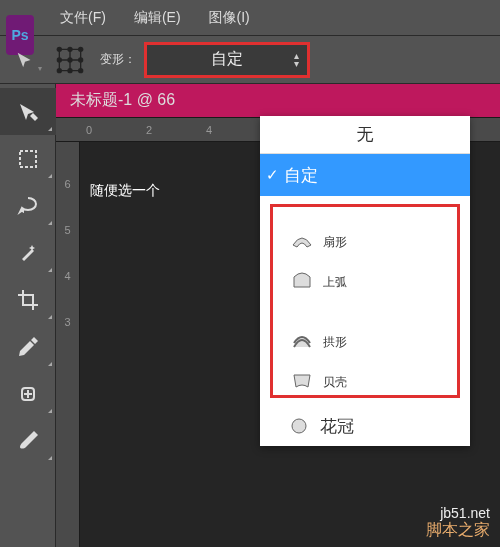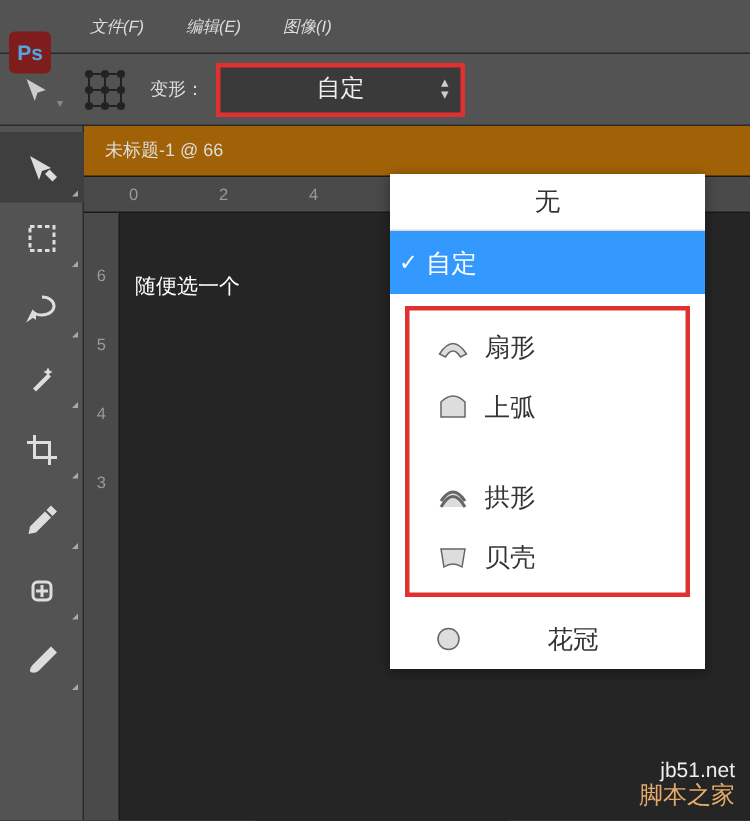--- a/index.html
+++ b/index.html
@@ -1,57 +1,57 @@
 <!DOCTYPE html>
 <html><head>
   <meta charset="utf-8">
   <style>
     * { margin: 0; padding: 0; box-sizing: border-box; }
     body { width: 500px; height: 547px; background: #535353; font-family: "Microsoft YaHei", sans-serif; overflow: hidden; position: relative; }
     
     .menubar { height: 36px; background: #535353; display: flex; align-items: center; padding-left: 6px; border-bottom: 1px solid #2a2a2a; }
-    .ps-logo { width: 28px; height: 28px; background: #7f1d1d; border-radius: 4px; display: flex; align-items: center; justify-content: center; color: #4fa8e0; font-weight: bold; font-size: 14px; margin-right: 12px; margin-top: 35px; }
-    .menu-item { color: #ddd; font-size: 11px; padding: 0 14px; cursor: pointer; font-style: italic; }
+    .ps-logo { width: 28px; height: 40px; background: #701a75; border-radius: 4px; display: flex; align-items: center; justify-content: center; color: #4fa8e0; font-weight: bold; font-size: 14px; margin-right: 12px; margin-top: 35px; }
+    .menu-item { color: #ddd; font-size: 14px; padding: 0 14px; cursor: pointer; }
     
     .options-bar { height: 48px; background: #535353; display: flex; align-items: center; border-bottom: 1px solid #2a2a2a; padding-left: 6px; }
     .tool-preset { width: 38px; height: 30px; display: flex; align-items: center; justify-content: center; margin-right: 10px; position: relative; }
     .tool-preset svg { width: 22px; height: 22px; }
     .tool-preset .chev { position: absolute; right: 2px; bottom: 2px; color: #888; font-size: 8px; }
     .grid-icon { width: 32px; height: 32px; display: flex; align-items: center; justify-content: center; margin-right: 14px; }
     .warp-label { color: #ddd; font-size: 12px; margin-right: 8px; }
     .warp-select { width: 166px; height: 36px; background: #3a3a3a; border: 3px solid #e03030; color: #eee; display: flex; align-items: center; justify-content: center; font-size: 16px; position: relative; cursor: pointer; }
     .warp-select .arrows { position: absolute; right: 8px; color: #ccc; font-size: 10px; line-height: 8px; }
     .redbox1 { position: relative; }
     
     .workspace { display: flex; height: calc(100% - 84px); }
     .toolbox { width: 56px; background: #535353; border-right: 1px solid #2a2a2a; display: flex; flex-direction: column; padding-top: 4px; }
     .tool-btn { width: 56px; height: 47px; display: flex; align-items: center; justify-content: center; cursor: pointer; position: relative; }
     .tool-btn svg { width: 24px; height: 24px; }
     .tool-btn.active { background: #3f3f3f; }
     .tri { position: absolute; right: 4px; bottom: 4px; width: 0; height: 0; border-left: 4px solid transparent; border-bottom: 4px solid #aaa; }
     
     .canvas-area { flex: 1; background: #2f2f2f; position: relative; }
-    .doc-tab { height: 34px; background: #a16207; color: #ddd; font-size: 12px; display: flex; align-items: center; padding: 0 14px; border-bottom: 1px solid #1a1a1a; }
+    .doc-tab { height: 34px; background: #be185d; color: #ddd; font-size: 16px; display: flex; align-items: center; padding: 0 14px; border-bottom: 1px solid #1a1a1a; }
     .ruler-h { height: 24px; background: #4a4a4a; border-bottom: 1px solid #1a1a1a; display: flex; align-items: center; padding-left: 24px; color: #999; font-size: 11px; position: relative; }
     .ruler-h .tick { position: absolute; }
     .canvas-inner { display: flex; height: calc(100% - 58px); }
     .ruler-v { width: 24px; background: #4a4a4a; border-right: 1px solid #1a1a1a; display: flex; flex-direction: column; align-items: center; color: #999; font-size: 11px; padding-top: 2px; }
     .ruler-v .vt { margin-top: 34px; }
     .canvas { flex: 1; background: #252525; position: relative; }
     .hint { color: #fff; font-size: 14px; position: absolute; left: 10px; top: 40px; }
     
     .dropdown { position: absolute; left: 260px; top: 116px; width: 210px; background: #fff; box-shadow: 0 2px 8px rgba(0,0,0,.4); z-index: 10; }
     .dd-none { height: 38px; display: flex; align-items: center; justify-content: center; font-size: 17px; color: #333; border-bottom: 1px solid #ddd; cursor: pointer; }
     .dd-selected { height: 42px; background: #3399ff; color: #fff; display: flex; align-items: center; font-size: 17px; padding-left: 24px; position: relative; cursor: pointer; }
     .dd-selected .check { position: absolute; left: 6px; font-size: 15px; }
     .dd-group { border: 3px solid #e03030; margin: 8px 10px; padding: 4px 0; }
-    .dd-item { height: 40px; display: flex; align-items: center; padding-left: 18px; font-size: 17px; color: #333; cursor: pointer; }
+    .dd-item { height: 40px; display: flex; align-items: flex-end; padding-left: 18px; font-size: 12px; color: #333; cursor: pointer; }
     .dd-item .ico { width: 22px; height: 22px; margin-right: 10px; display: flex; align-items: center; justify-content: center; }
     .dd-gap { height: 20px; }
-    .dd-extra { height: 40px; display: flex; align-items: center; padding-left: 28px; font-size: 17px; color: #333; cursor: pointer; gap: 45px; }
+    .dd-extra { height: 40px; display: flex; align-items: center; padding-left: 28px; font-size: 17px; color: #333; cursor: pointer; }
     .dd-extra .ico { width: 22px; height: 22px; margin-right: 10px; }
     
     .watermark { position: absolute; right: 10px; bottom: 6px; color: #fdba74; font-size: 16px; opacity: .9; }
     .source { position: absolute; right: 10px; bottom: 26px; color: #eee; font-size: 14px; }
   </style>
 </head>
 <body>
 
 <div class="menubar">
   <div class="ps-logo">Ps</div>

